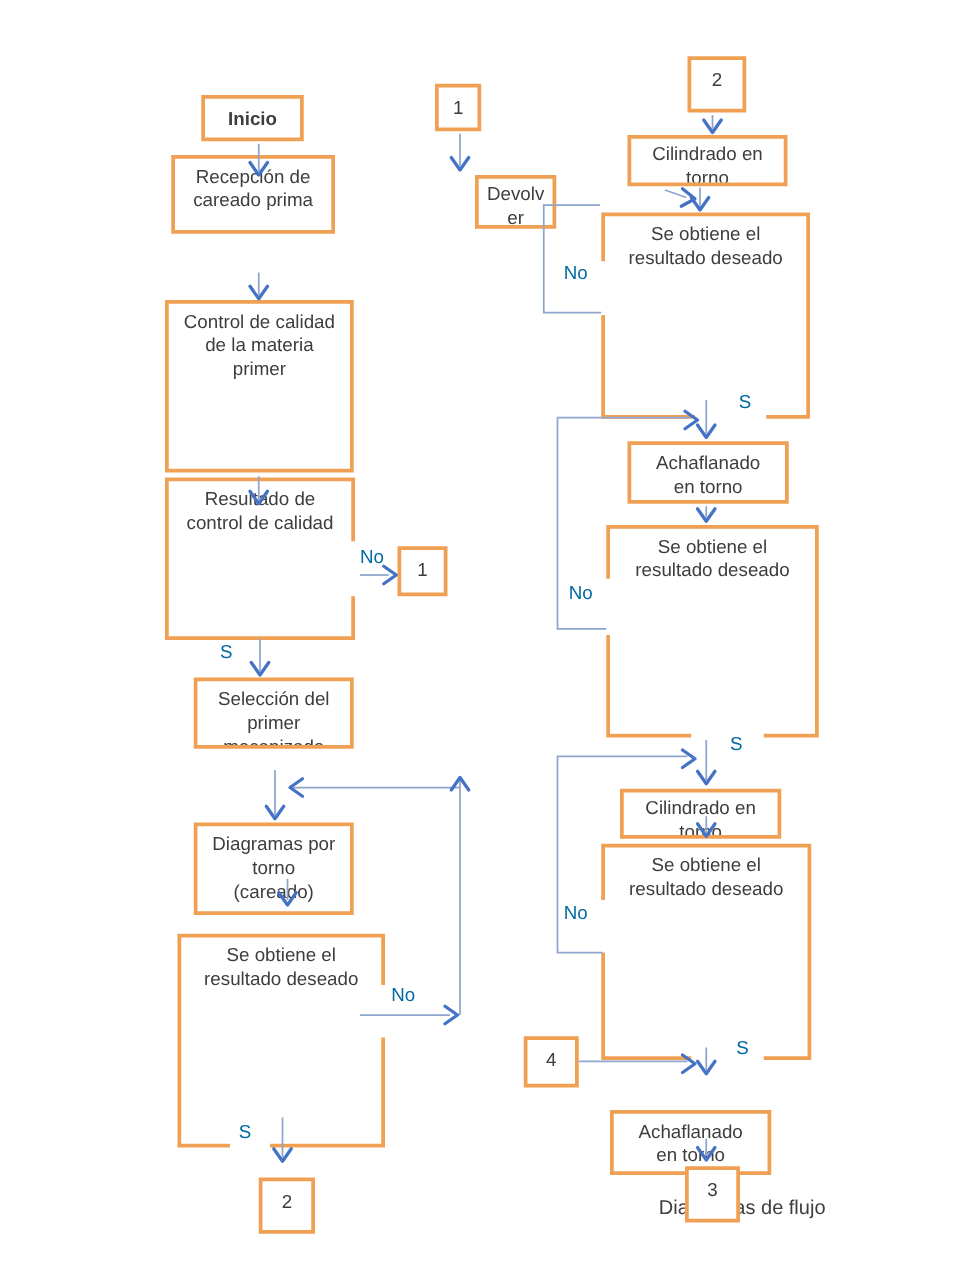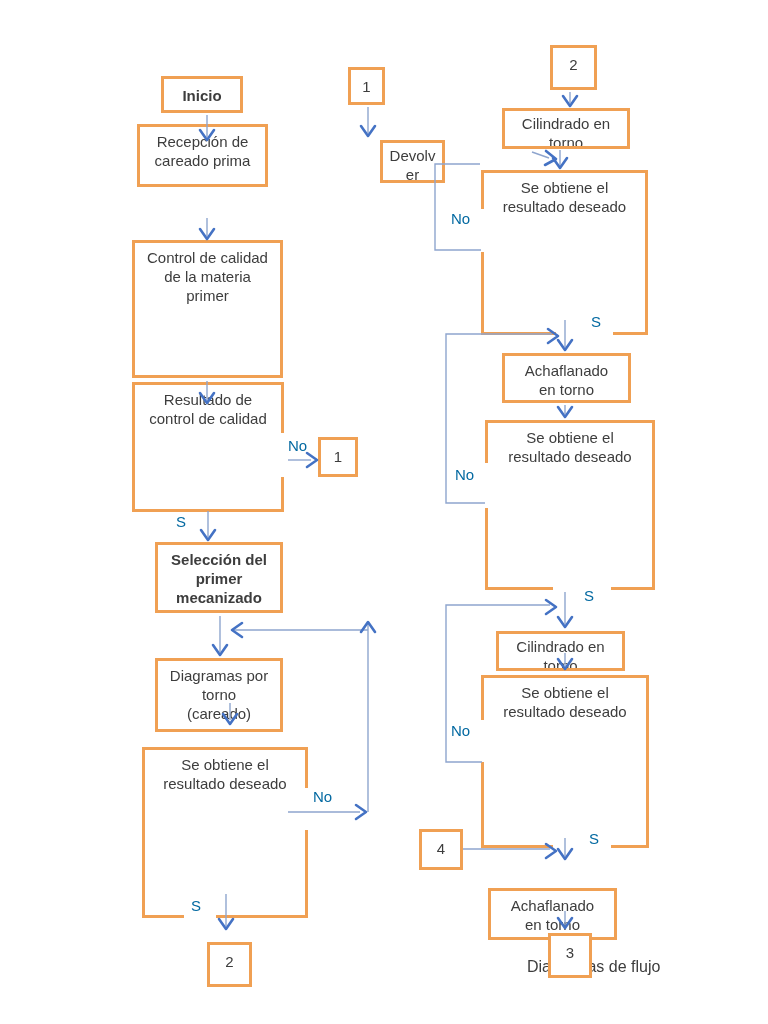--- a/index.html
+++ b/index.html
@@ -41,21 +41,21 @@
     <span>Control de calidad</span>
     <span>de la materia</span>
     <span>primer</span>
   </div>
 
   <div class="box pad6" style="left:132px;top:382px;width:152px;height:130px;">
     <span>Resultado de</span>
     <span>control de calidad</span>
   </div>
 
-  <div class="box pad6" style="left:155px;top:542px;width:128px;height:71px;font-weight:bold;">
+  <div class="box pad6" style="left:155px;top:542px;width:128px;height:57px;">
     <span>Selección del</span>
     <span>primer</span>
     <span>mecanizado</span>
   </div>
 
   <div class="box pad6" style="left:155px;top:658px;width:128px;height:74px;">
     <span>Diagramas por</span>
     <span>torno</span>
     <span>(careado)</span>
   </div>

